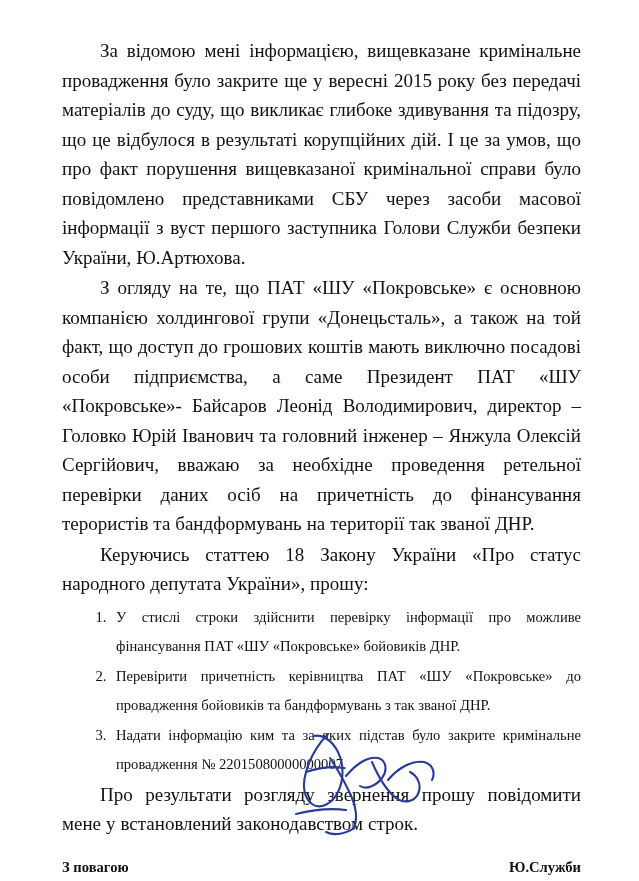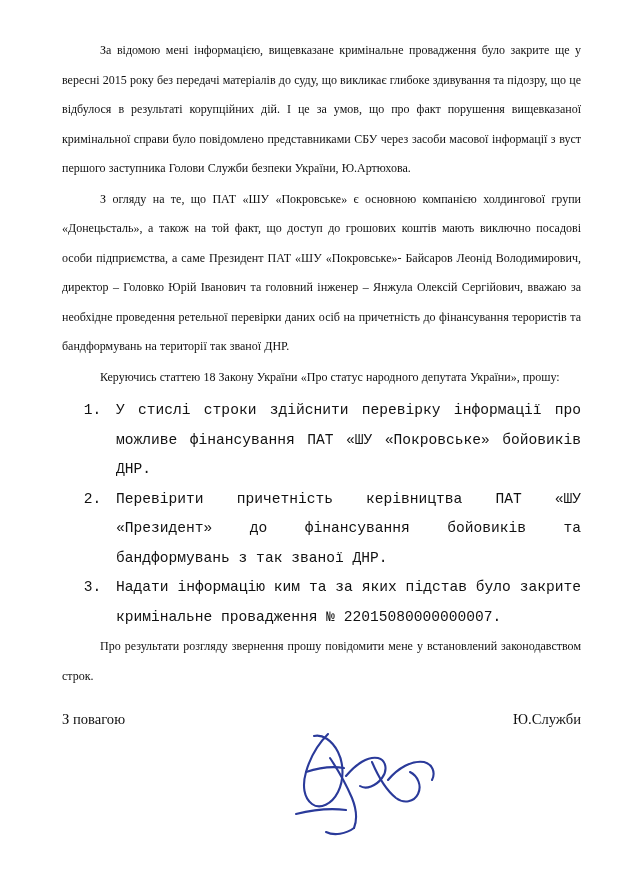--- a/index.html
+++ b/index.html
@@ -19,50 +19,49 @@
     position: absolute;
     left: 0;
     top: 0;
     width: 639px;
     height: 881px;
     box-sizing: border-box;
     padding: 36px 58px 0 62px;
   }
   .para {
     margin: 0 0 1px 0;
-    font-size: 12px;
+    font-size: 19px;
     line-height: 29.5px;
     text-align: justify;
     text-indent: 38px;
     text-justify: inter-word;
     word-spacing: 0.2px;
   }
   ol.numbered {
     margin: 4px 0 0 0;
     padding: 0 0 0 48px;
     list-style-position: outside;
-    font-family: Liberation Mono, monospace;
   }
   ol.numbered > li {
     font-size: 14.6px;
     line-height: 29.5px;
     text-align: justify;
     margin: 0 0 0 0;
     padding-left: 6px;
   }
   ol.numbered > li::marker {
     font-size: 14.6px;
   }
   .signature-row {
     margin-top: 18px;
     display: flex;
     justify-content: space-between;
     align-items: flex-start;
     font-size: 14.6px;
-    font-weight: normal;
+    font-weight: bold;
     line-height: 20px;
     text-align: right;
   }
   .sig-left, .sig-right {
     white-space: nowrap;
   }
   .scribble {
     position: absolute;
     left: 268px;
     top: 718px;
@@ -75,21 +74,21 @@
 <body>
 
 <div class="page">
 
   <p class="para">За відомою мені інформацією, вищевказане кримінальне провадження було закрите  ще у вересні 2015 року без передачі матеріалів  до суду, що викликає глибоке здивування та підозру, що це відбулося в результаті корупційних дій. І це за умов, що про факт порушення вищевказаної кримінальної справи було повідомлено представниками СБУ через засоби масової інформації з вуст першого заступника Голови Служби безпеки України, Ю.Артюхова.</p>
   <p class="para">З огляду на те, що ПАТ «ШУ «Покровське» є основною компанією холдингової групи «Донецьсталь», а також на той факт, що доступ до грошових коштів мають виключно посадові особи підприємства, а саме Президент ПАТ «ШУ «Покровське»- Байсаров Леонід Володимирович, директор – Головко Юрій Іванович та головний інженер – Янжула Олексій Сергійович, вважаю за необхідне проведення  ретельної перевірки даних осіб на причетність до фінансування терористів та бандформувань  на території так званої ДНР.</p>
   <p class="para">Керуючись статтею 18 Закону України «Про статус народного депутата України», прошу:</p>
 
   <ol class="numbered">
     <li>У стислі строки здійснити перевірку інформації про можливе фінансування ПАТ «ШУ «Покровське» бойовиків ДНР.</li>
-    <li>Перевірити причетність керівництва    ПАТ  «ШУ  «Президент»  до фінансування бойовиків та бандформувань з так званої ДНР.</li>
+    <li>Перевірити причетність керівництва    ПАТ  «ШУ  «Покровське»  до провадження бойовиків та бандформувань з так званої ДНР.</li>
     <li>Надати інформацію ким та за яких підстав було закрите кримінальне провадження  № 22015080000000007.</li>
   </ol>
 
   <p class="para">Про  результати  розгляду  звернення  прошу  повідомити  мене  у встановлений законодавством строк.</p>
 
   <div class="signature-row">
     <span class="sig-left">З повагою</span>
     <span class="sig-right">Ю.Служби</span>
   </div>
 

